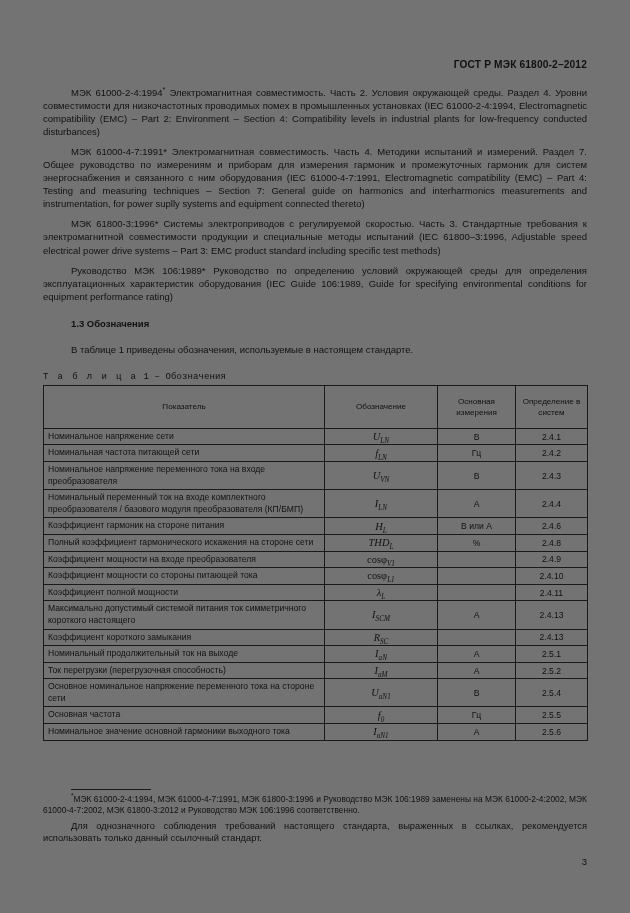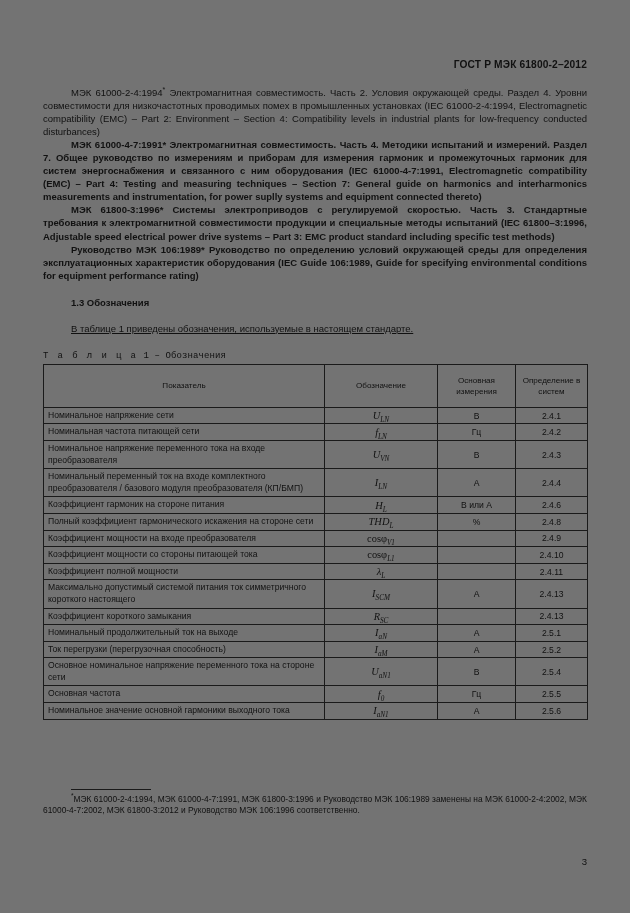--- a/index.html
+++ b/index.html
@@ -37,41 +37,39 @@
   }
   p.para {
     margin: 0 0 0 0;
     font-size: 9.5px;
     line-height: 13.05px;
     text-align: justify;
     text-indent: 28px;
     hyphens: manual;
   }
   p.para + p.para {
-    margin-top: 0px;
-    font-weight: bold;
+    margin-top: 7px;
   }
   sup.fn {
     font-size: 7px;
     vertical-align: super;
     line-height: 0;
   }
   h3.section-heading {
     margin: 14px 0 0 0;
     font-size: 9.5px;
     font-weight: bold;
     text-indent: 28px;
     line-height: 13.05px;
   }
   p.lead {
     margin: 13px 0 0 0;
     font-size: 9.5px;
     line-height: 13.05px;
     text-indent: 28px;
-    text-decoration: underline;
   }
   .table-caption {
     margin: 16px 0 3px 0;
     font-size: 9px;
     letter-spacing: 0.1px;
     white-space: nowrap;
     font-family: Liberation Mono, monospace;
   }
   .table-caption .spaced {
     letter-spacing: 1.9px;
@@ -296,17 +294,18 @@
             <td class="c-section">2.5.6</td>
           </tr>
         </tbody>
     </table>
 
   </div>
 
   <div class="footnote-wrap">
     <div class="footnote-rule"></div>
     <p class="footnote"><span class="fnmark">*</span><span>МЭК 61000-2-4:1994, МЭК 61000-4-7:1991, МЭК 61800-3:1996 и Руководство МЭК 106:1989 заменены на МЭК 61000-2-4:2002, МЭК 61000-4-7:2002, МЭК 61800-3:2012 и Руководство МЭК 106:1996 соответственно.</span></p>
+    <p class="footnote second">Для однозначного соблюдения требований настоящего стандарта, выраженных в ссылках, рекомендуется использовать только данный ссылочный стандарт.</p>
   </div>
 
   <div class="page-number">3</div>
 
 </div>
 
 </body></html>

